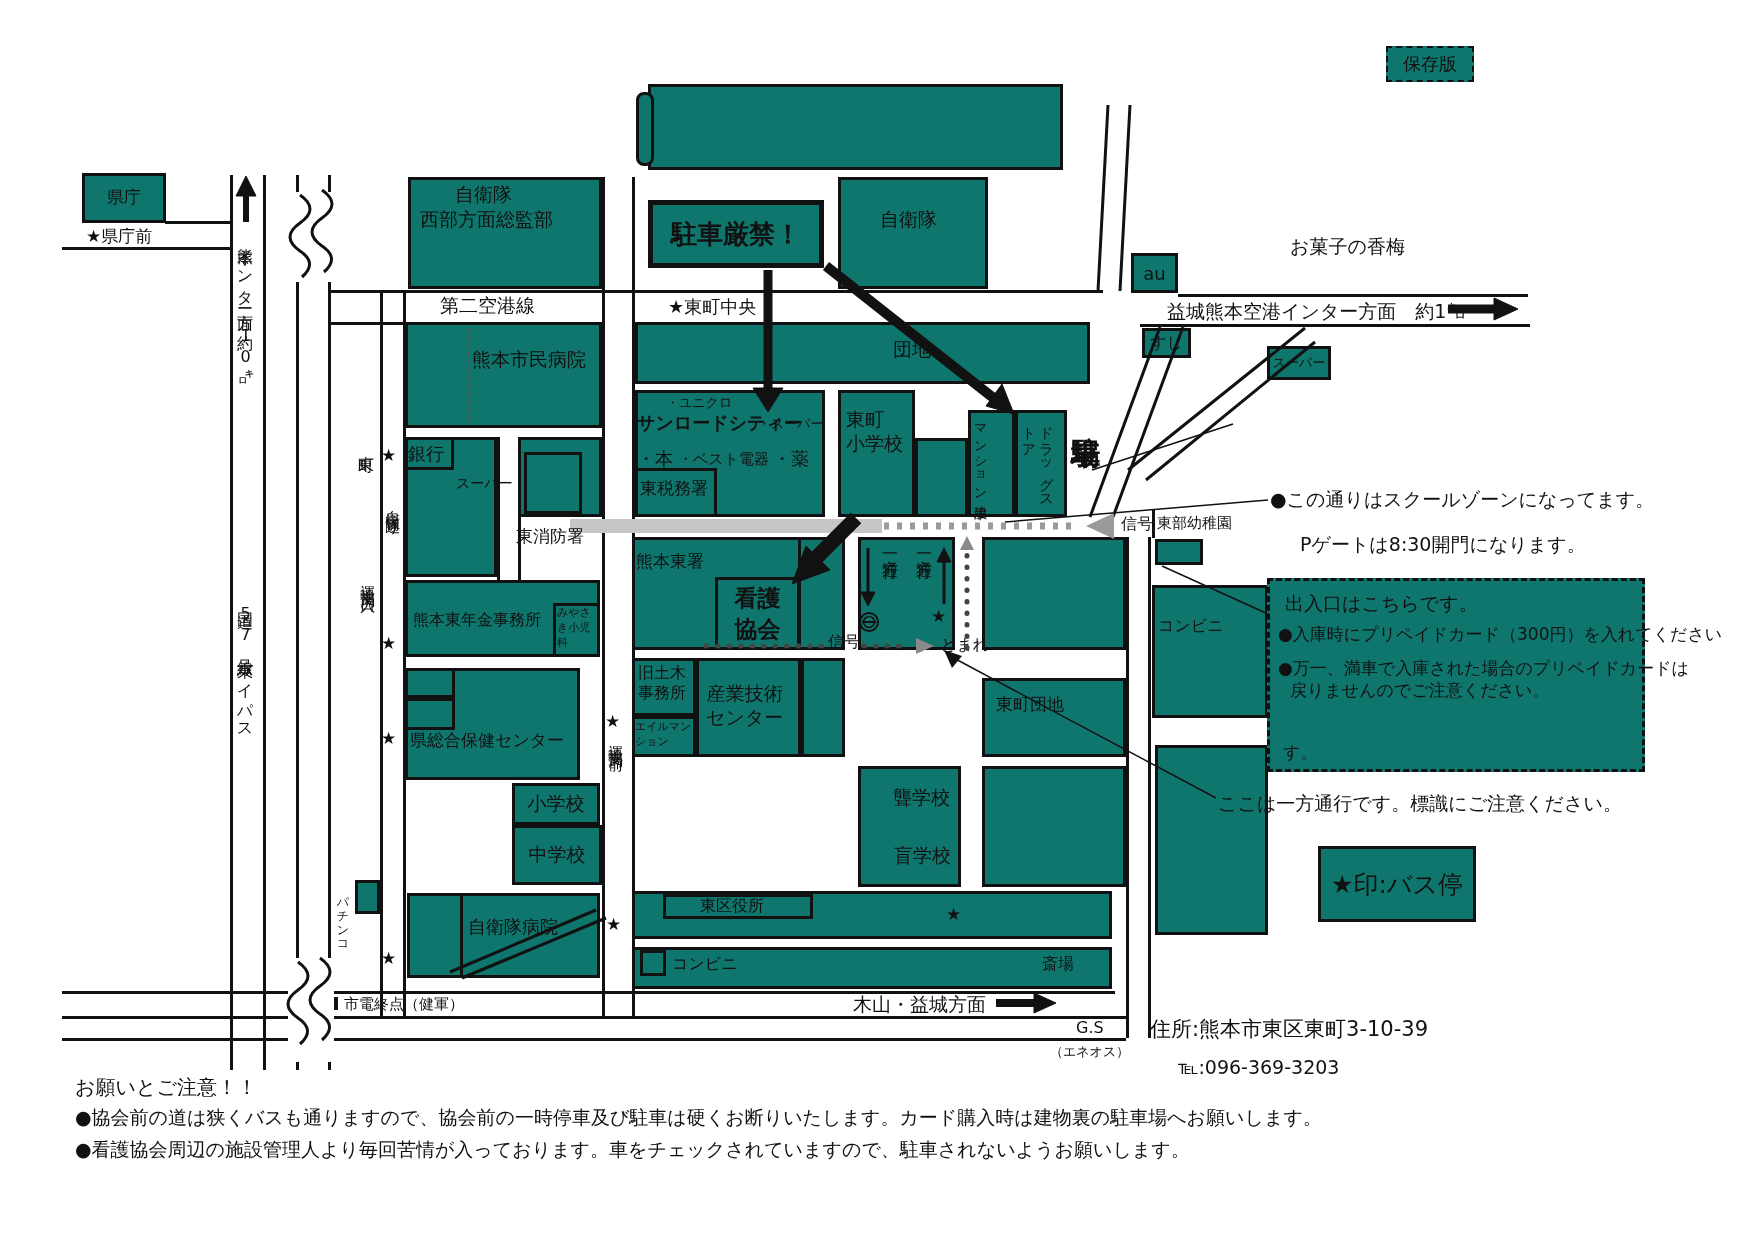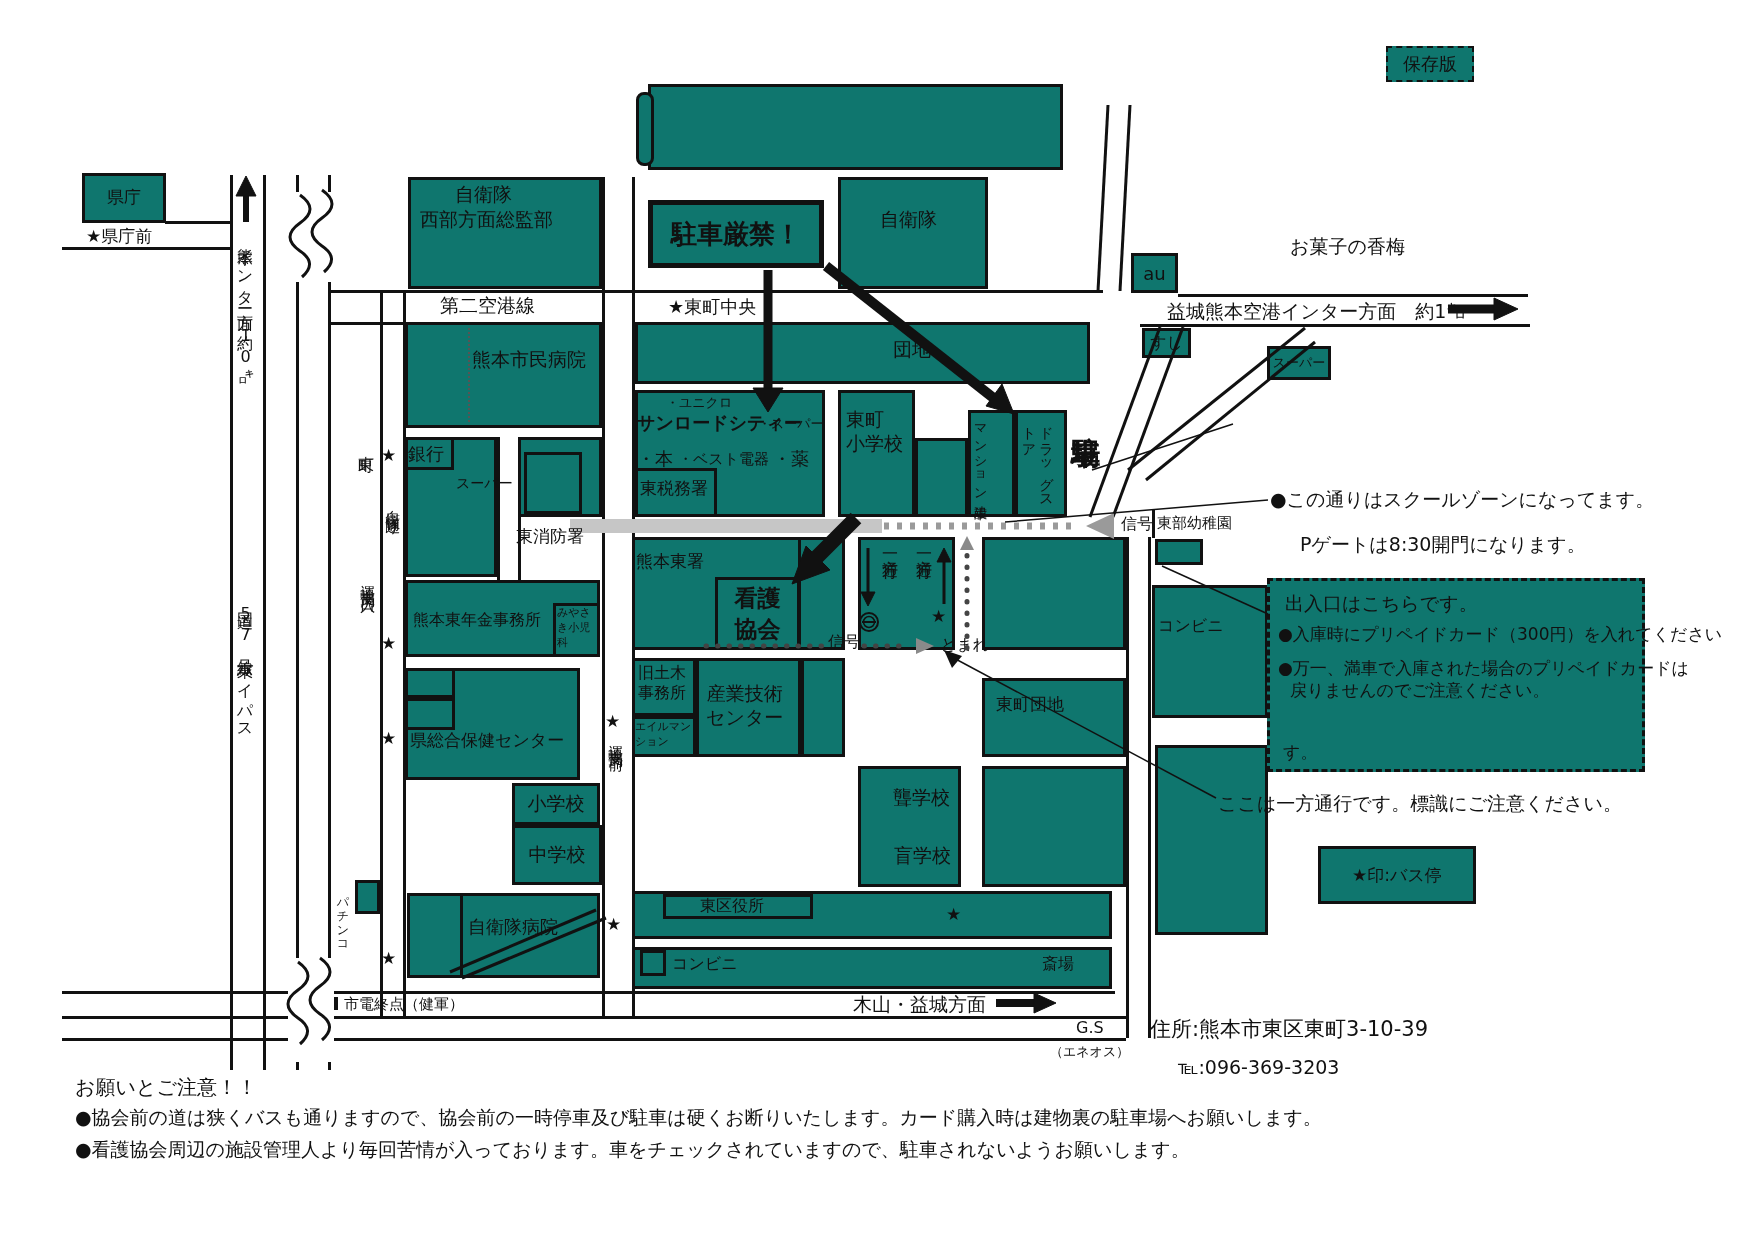--- a/index.html
+++ b/index.html
@@ -169,21 +169,21 @@
 
   <div class="lb" style="left:1270px;top:488px;font-size:19px">●この通りはスクールゾーンになってます。</div>
   <div class="lb" style="left:1300px;top:533px;font-size:19px">Pゲートは8:30開門になります。</div>
   <div class="bx" style="left:1267px;top:578px;width:378px;height:194px;border-style:dashed"></div>
   <div class="lb" style="left:1285px;top:592px;font-size:19px">出入口はこちらです。</div>
   <div class="lb" style="left:1278px;top:624px;font-size:17px">●入庫時にプリペイドカード（300円）を入れてください</div>
   <div class="lb" style="left:1278px;top:658px;font-size:17px">●万一、満車で入庫された場合のプリペイドカードは</div>
   <div class="lb" style="left:1290px;top:680px;font-size:17px">戻りませんのでご注意ください。</div>
   <div class="lb" style="left:1283px;top:742px;font-size:17px">す。</div>
   <div class="lb" style="left:1218px;top:792px;font-size:19px">ここは一方通行です。標識にご注意ください。</div>
-  <div class="bx ctr" style="left:1318px;top:846px;width:158px;height:58px;font-size:17px">
+  <div class="bx ctr" style="left:1318px;top:846px;width:158px;height:76px;font-size:25px">
       <span>★印:バス停</span>
     </div>
   <div class="lb" style="left:1150px;top:1016px;font-size:21px">住所:熊本市東区東町3-10-39</div>
   <div class="lb" style="left:1178px;top:1056px;font-size:19px">℡:096-369-3203</div>
 
   <div class="bx ctr" style="left:1386px;top:46px;width:88px;height:36px;border-width:2px;border-style:dashed;font-size:18px">
       <span>保存版</span>
     </div>
   <div class="lb" style="left:1290px;top:235px;font-size:19px">お菓子の香梅</div>
   <div class="lb" style="left:1167px;top:300px;font-size:19px">益城熊本空港インター方面　約1㌔</div>

